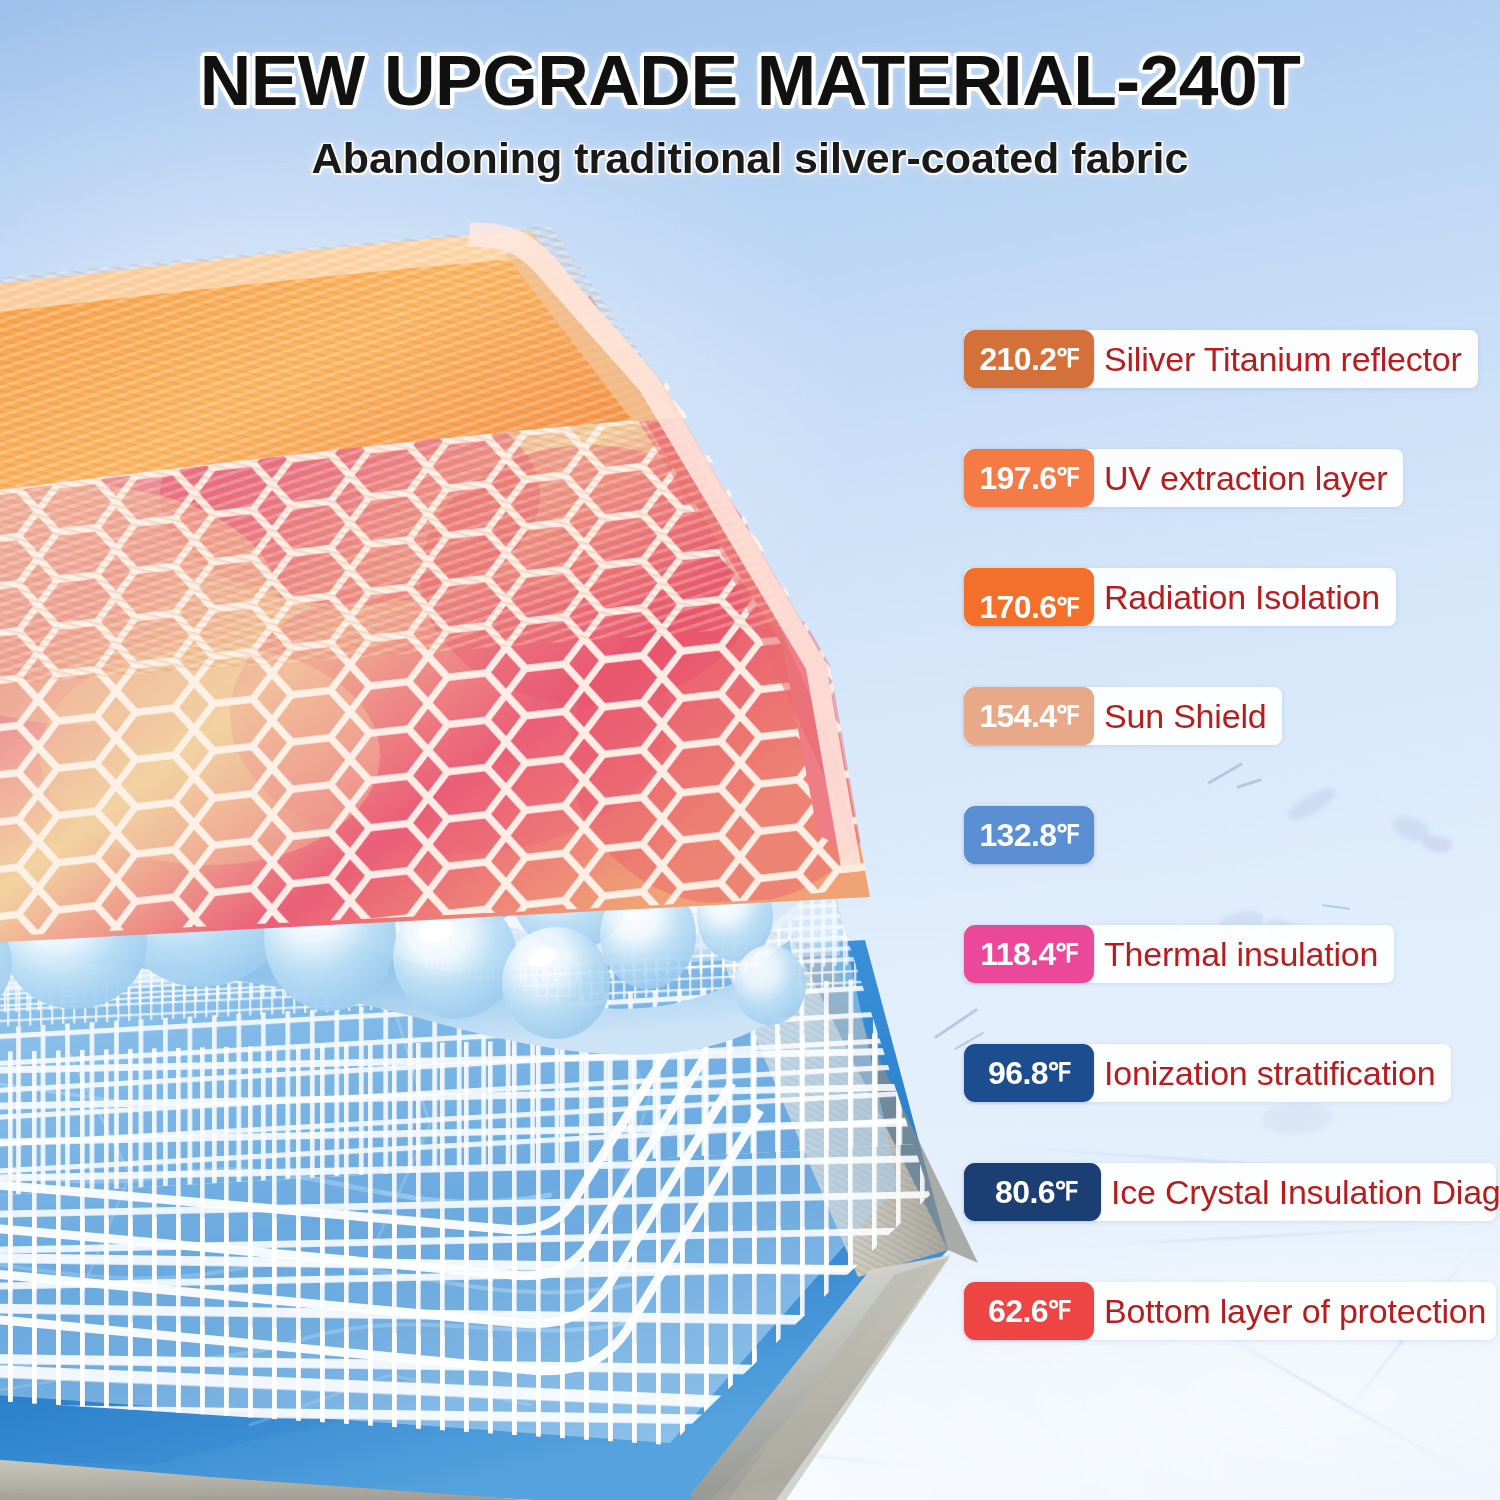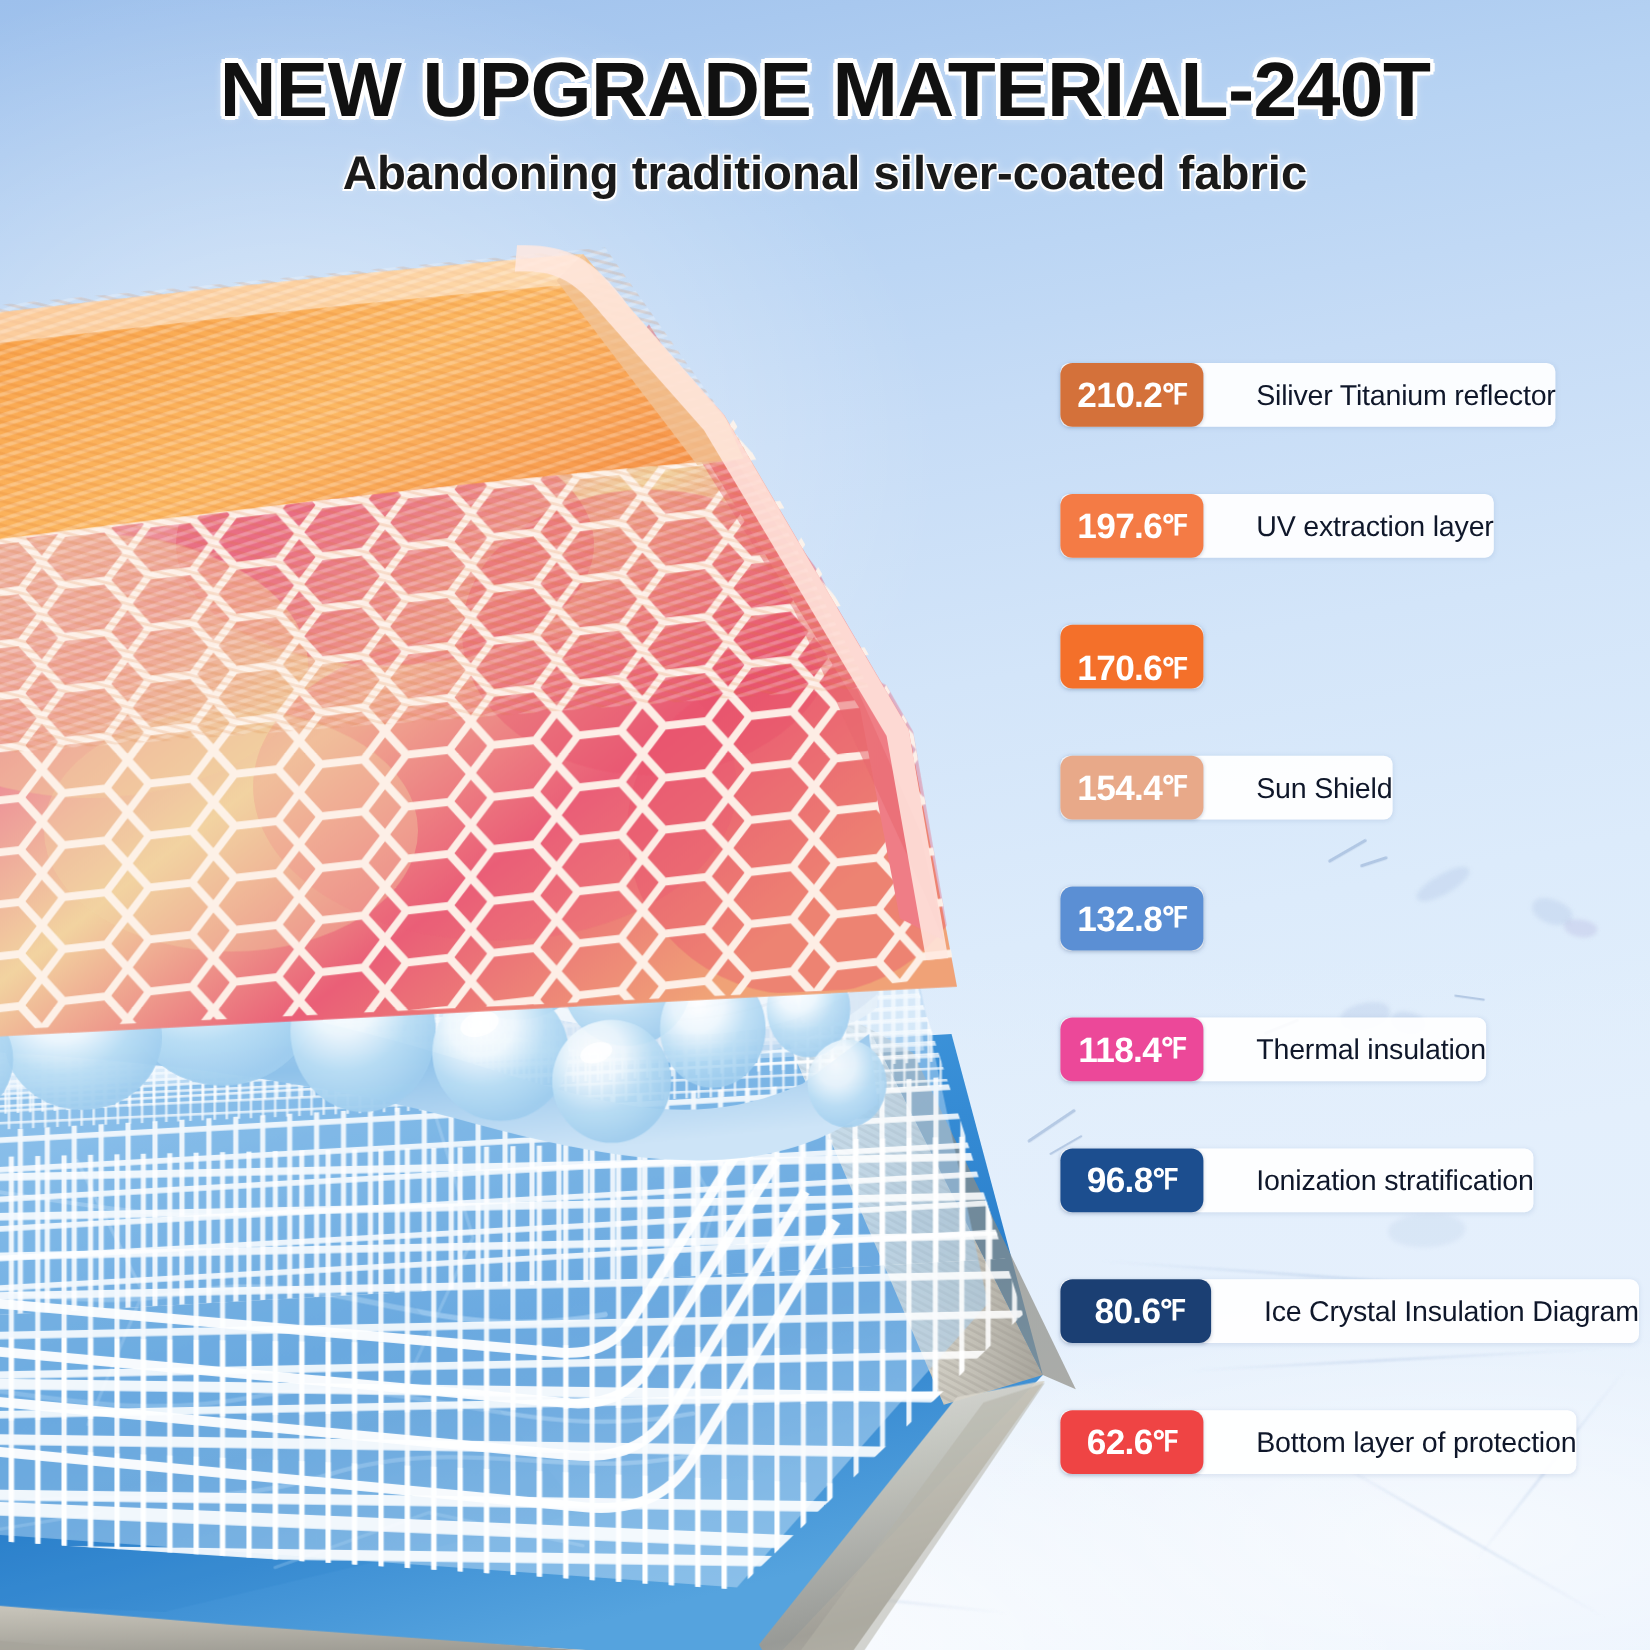--- a/index.html
+++ b/index.html
@@ -125,21 +125,20 @@
   .legend-row {
     display: flex;
     align-items: stretch;
     height: 58px;
     margin-bottom: 61px;
     width: max-content;
     max-width: 532px;
     background: rgba(255,255,255,.93);
     border-radius: 8px;
     box-shadow: 0 1px 5px rgba(90,120,165,.16);
-    gap: 38px;
   }
   .legend-row:last-child { margin-bottom: 0; }
   .badge {
     flex: 0 0 auto;
     min-width: 112px;
     display: flex;
     align-items: center;
     justify-content: center;
     padding: 0 9px;
     border-radius: 11px;
@@ -147,23 +146,23 @@
     font-size: 32px;
     font-weight: 700;
     letter-spacing: -0.6px;
     box-shadow: 0 1px 3px rgba(60,80,120,.22);
     white-space: nowrap;
   }
   .badge .deg { font-size: 26px; position: relative; top: -2px; }
   .legend-label {
     display: flex;
     align-items: center;
-    padding: 0 0 0 10px;
-    font-size: 26px;
-    color: #0f172a;
+    padding: 0 16px 0 10px;
+    font-size: 34px;
+    color: #b91c1c;
     letter-spacing: -0.2px;
     white-space: nowrap;
   }
 </style>
 </head>
 <body>
 
 <div id="stage">
 
   <div class="bg-sky"></div>
@@ -513,20 +512,21 @@
           <span class="deg">℉</span>
       </div>
       <div class="legend-label">UV extraction layer</div>
     </div>
 
     <div class="legend-row">
       <div class="badge" style="background:#f4702a;align-items:flex-end;">
         <span>170.6</span>
           <span class="deg">℉</span>
       </div>
+      <div class="legend-label">Radiation Isolation</div>
     </div>
 
     <div class="legend-row">
       <div class="badge" style="background:#e8a989;">
         <span>154.4</span>
           <span class="deg">℉</span>
       </div>
       <div class="legend-label">Sun Shield</div>
     </div>
 

